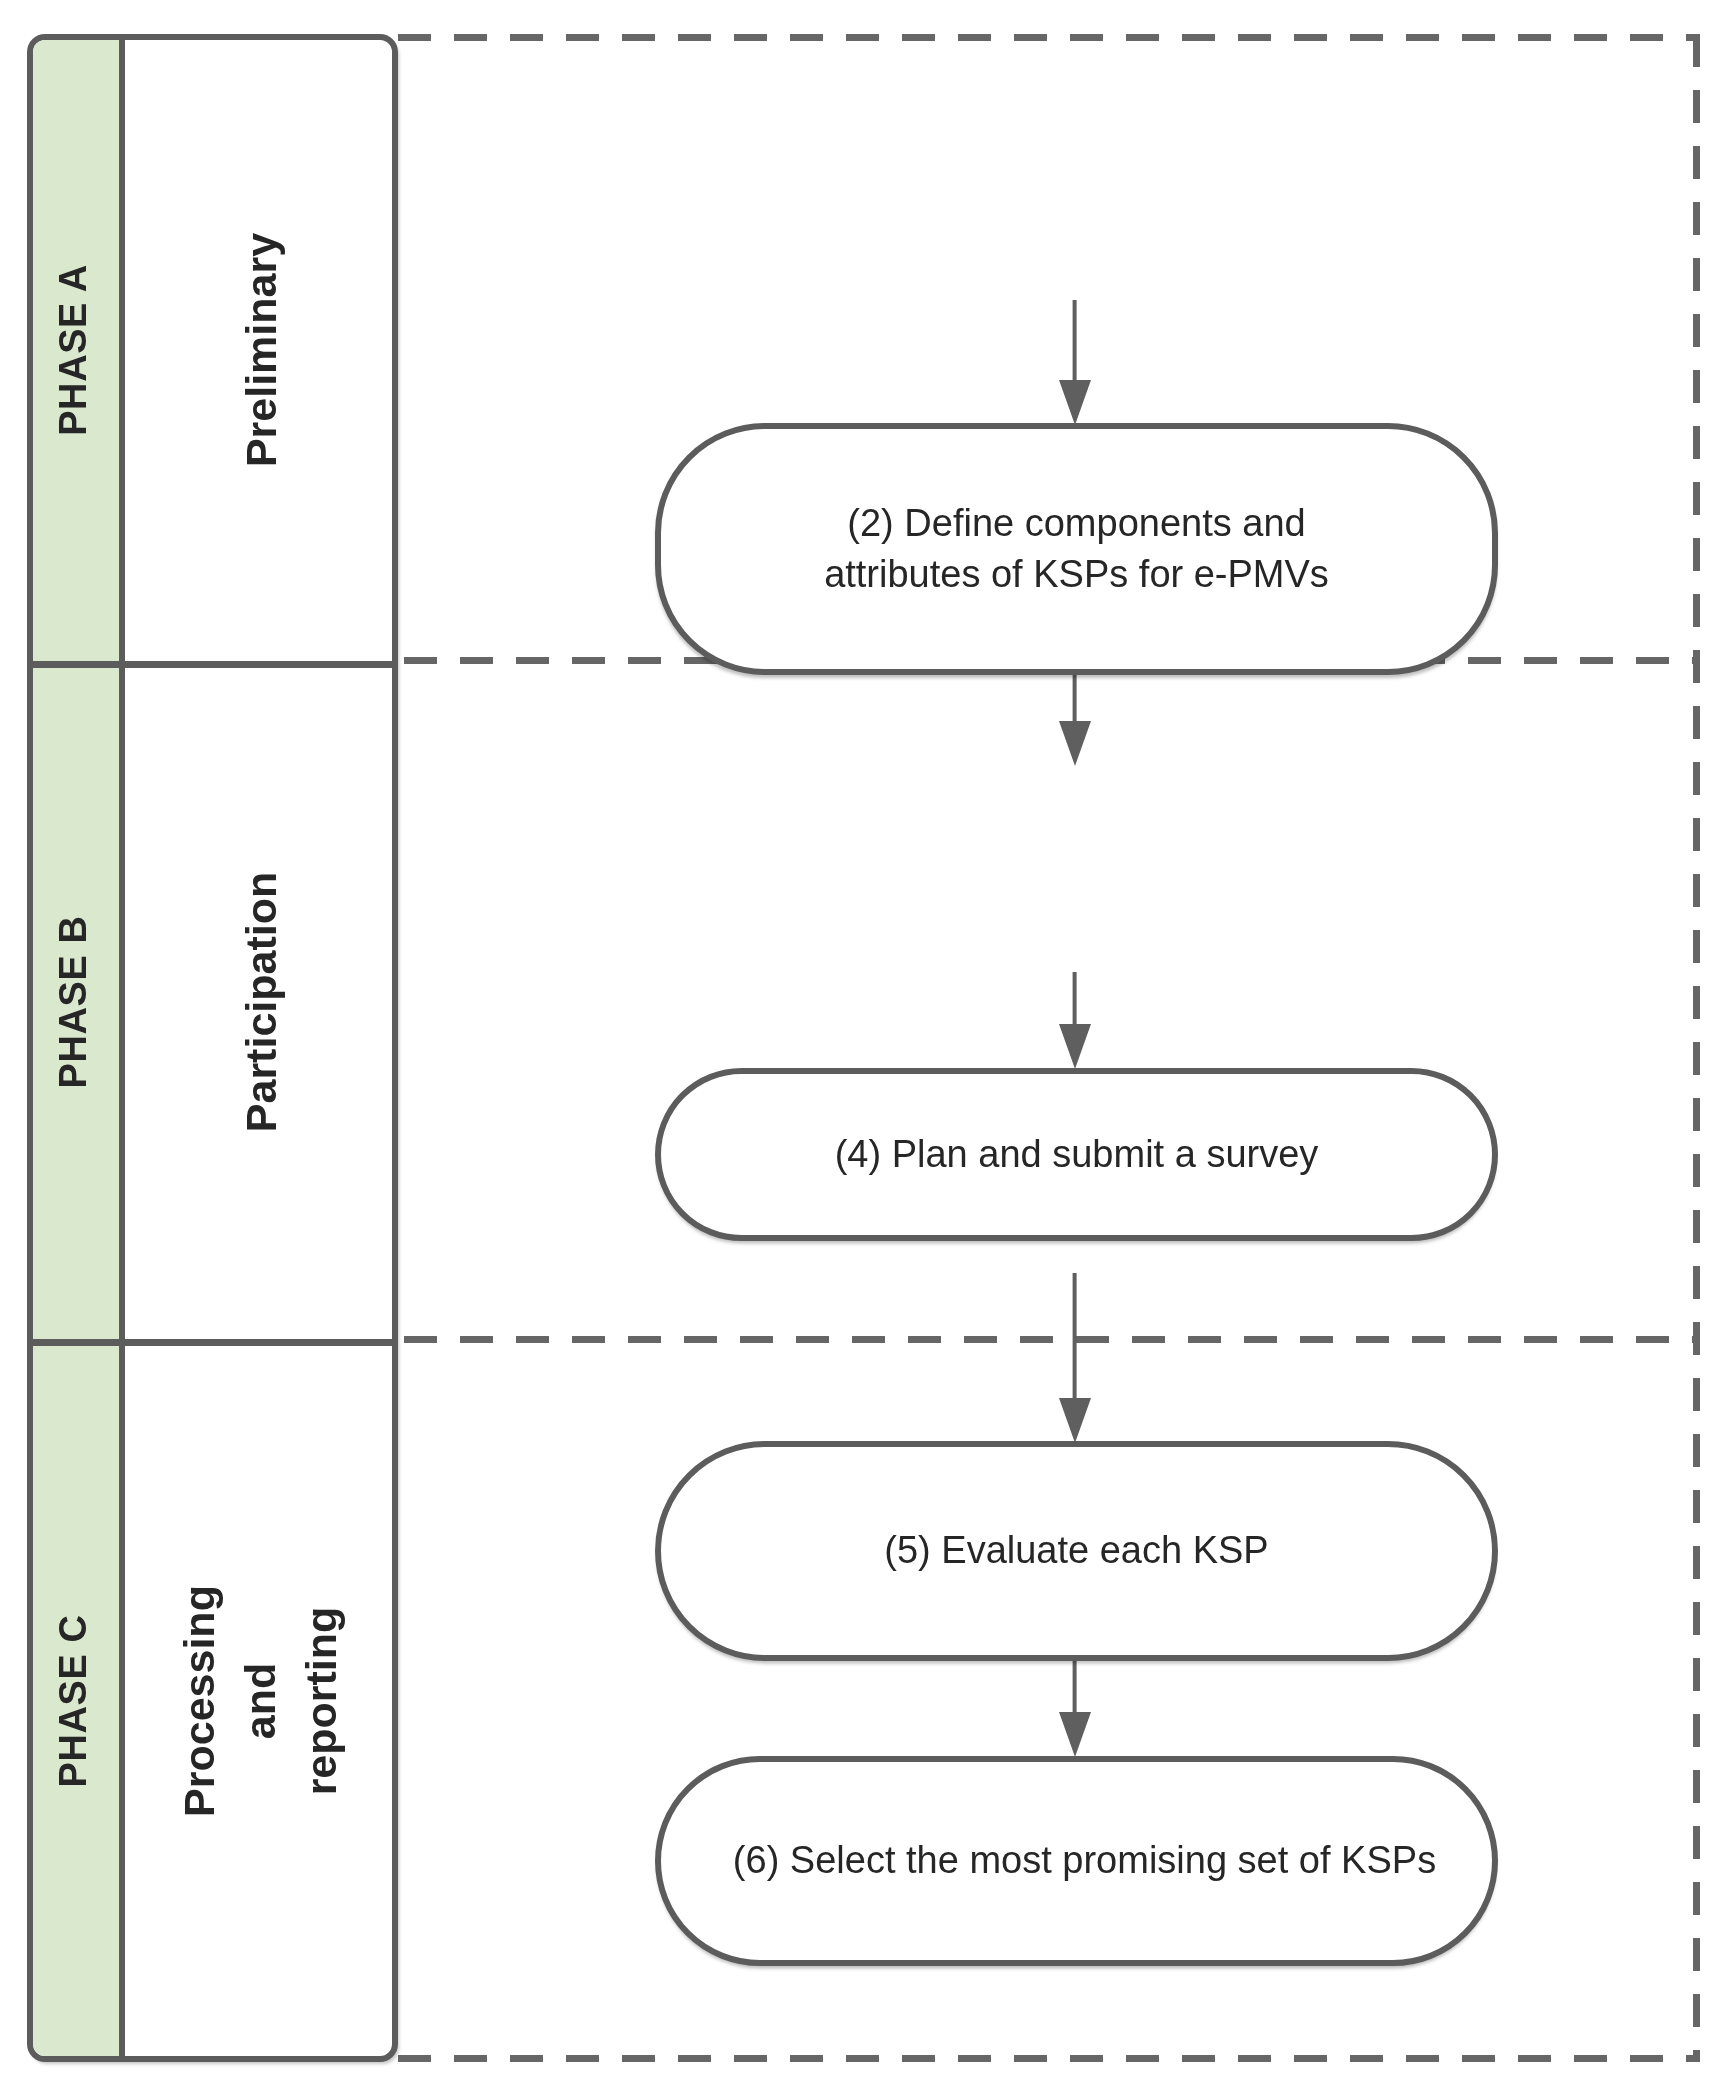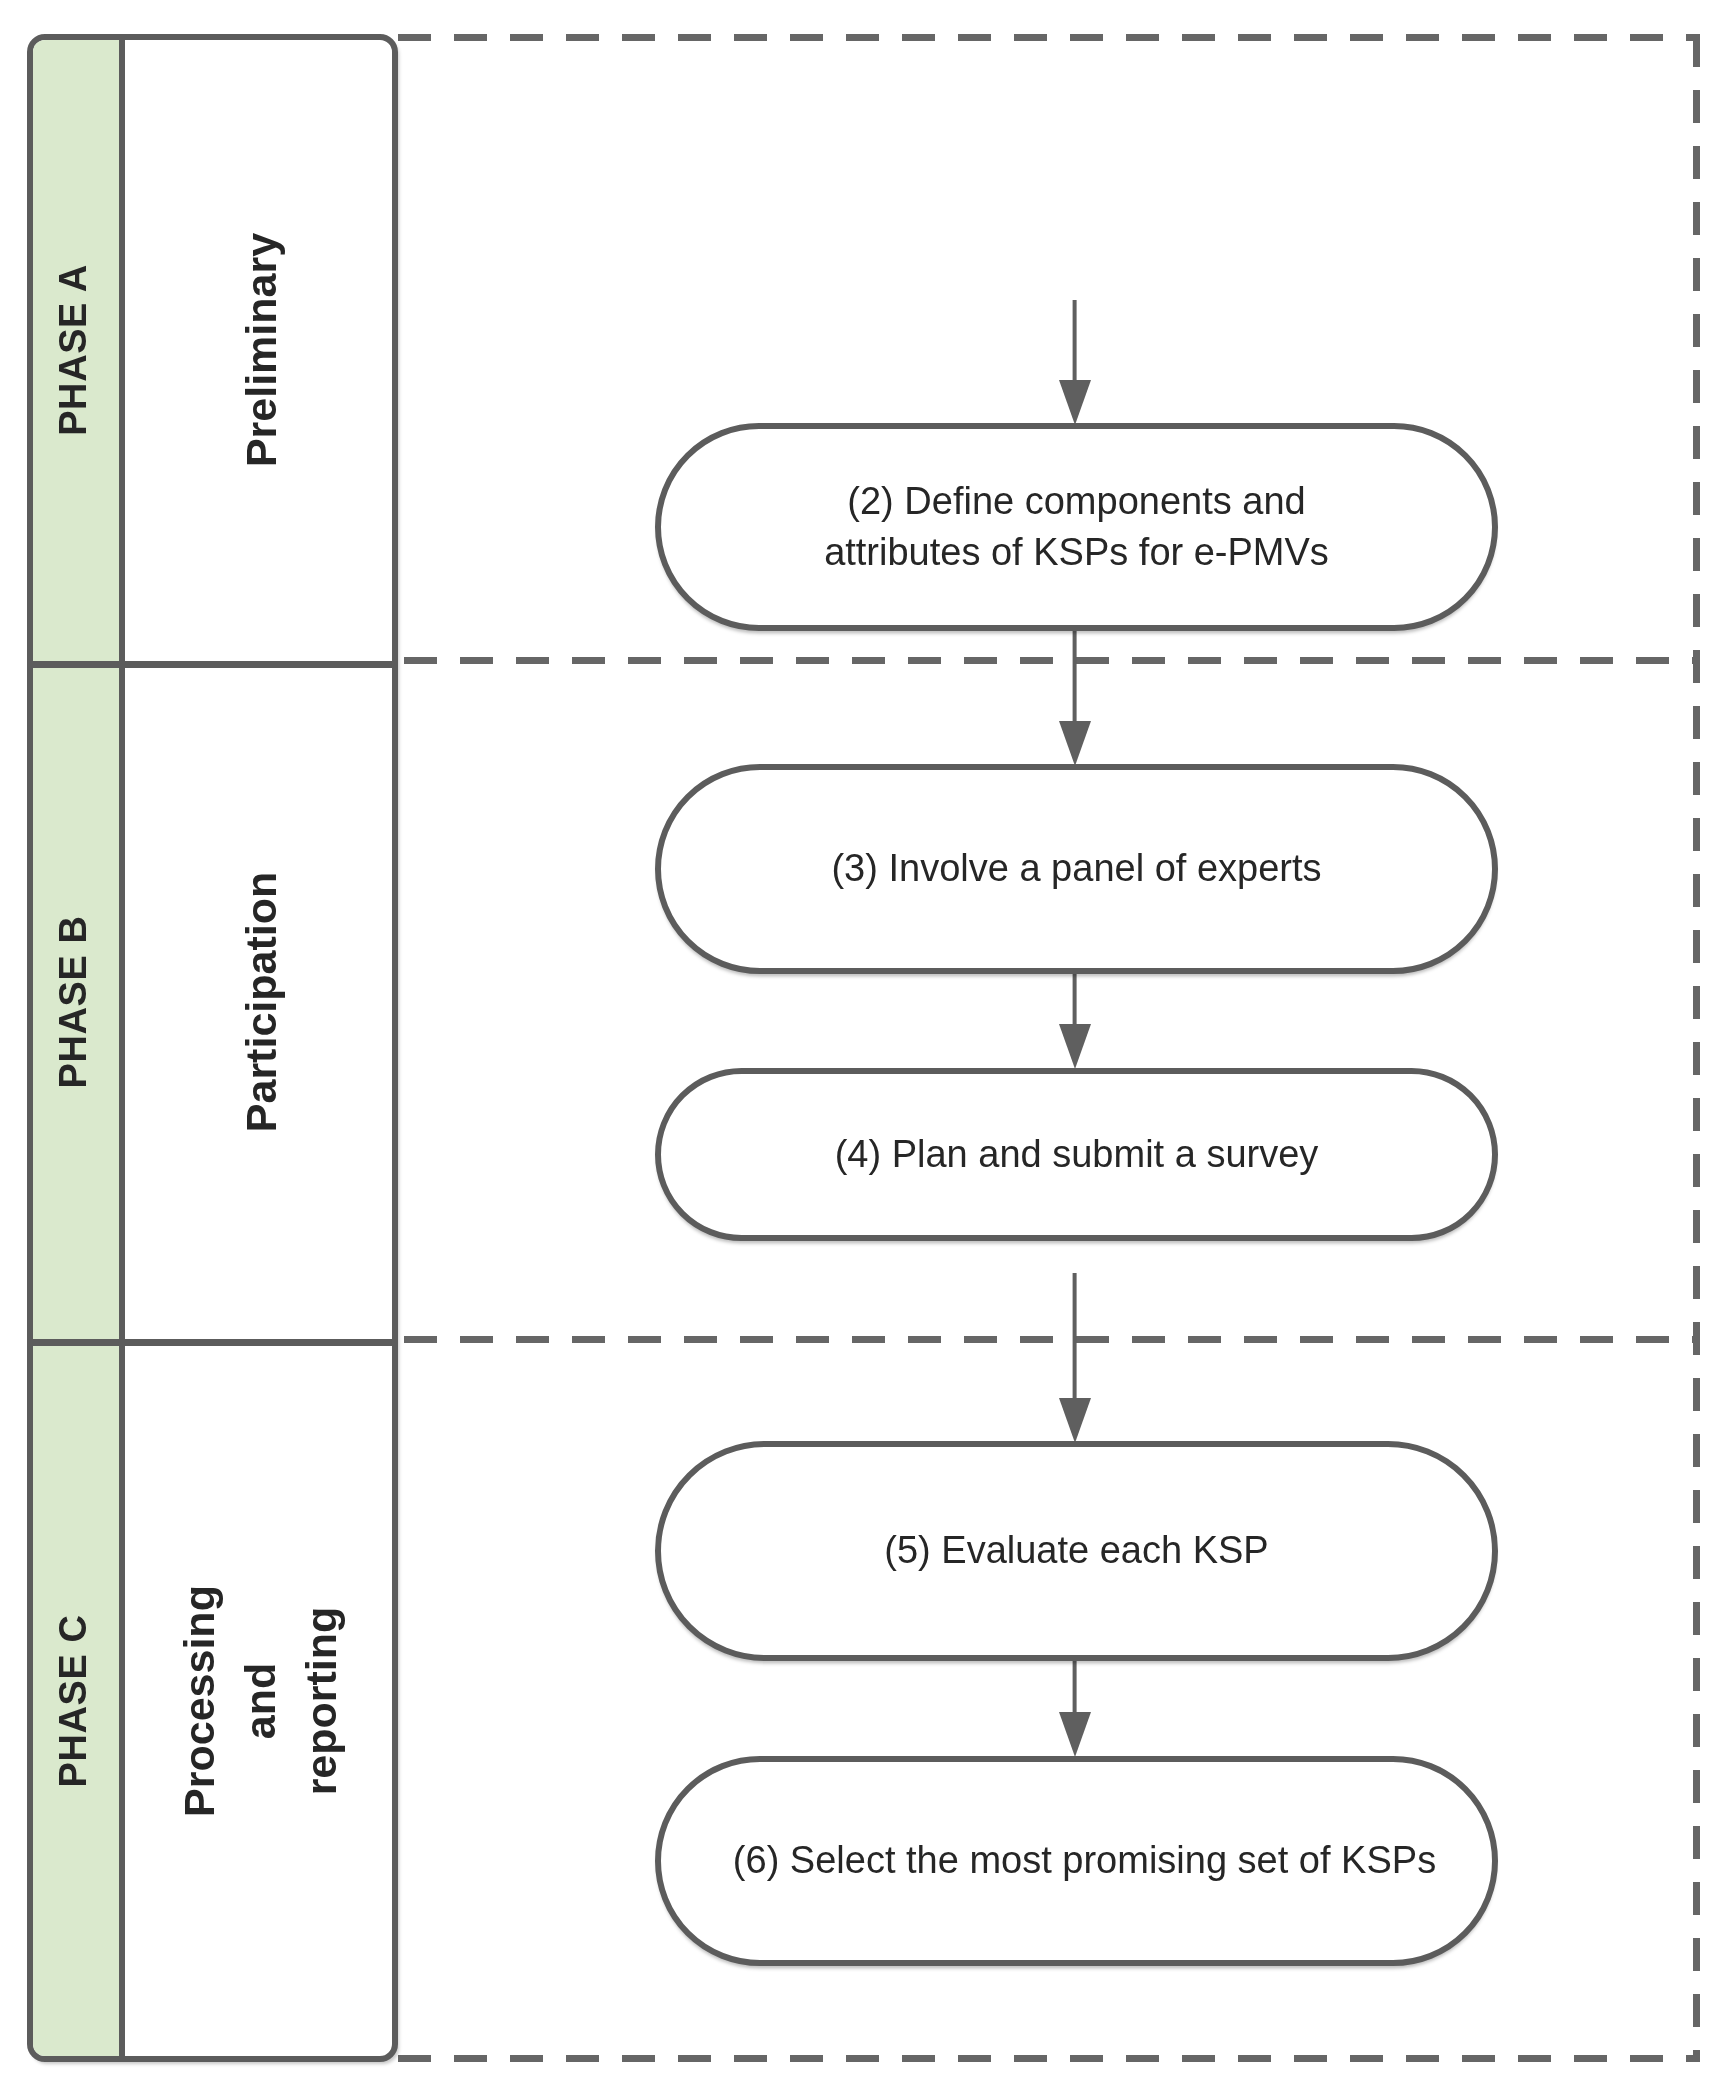--- a/index.html
+++ b/index.html
@@ -112,27 +112,24 @@
 
   <div class="plabel pcode" style="left:73px;top:1002px;">PHASE B</div>
   <div class="plabel pname" style="left:261px;top:1002px;">Participation</div>
 
   <div class="plabel pcode" style="left:73px;top:1701px;">PHASE C</div>
   <div class="plabel pname multiline" style="left:261px;top:1701px;">Processing
 and
 reporting</div>
 
 
-  <div class="node" style="top:423px;height:208px;align-items:center;">
+  <div class="node" style="top:423px;height:252px;align-items:center;">
     <span style="max-width:584px;">(2) Define components and attributes of KSPs for e-PMVs</span>
   </div>
 
-  <div class="node" style="top:764px;height:210px;">
-    <span style="max-width:750px;">(3) Involve a panel of experts</span>
-  </div>
 
   <div class="node" style="top:1068px;height:173px;">
     <span style="max-width:750px;">(4) Plan and submit a survey</span>
   </div>
 
   <div class="node" style="top:1441px;height:220px;">
     <span style="max-width:750px;">(5) Evaluate each KSP</span>
   </div>
 
   <div class="node" style="top:1756px;height:210px;">

